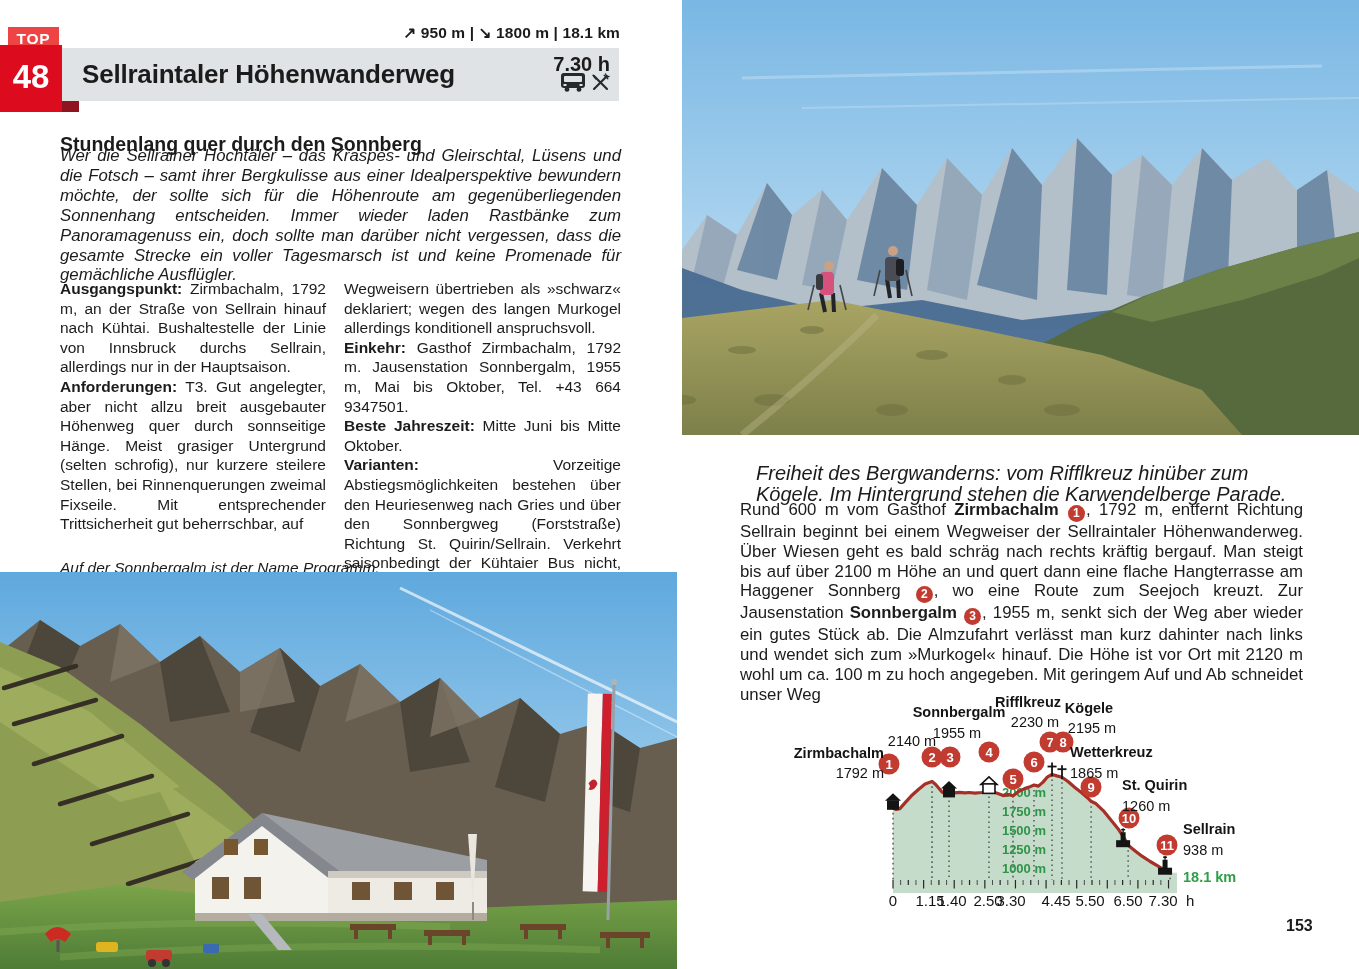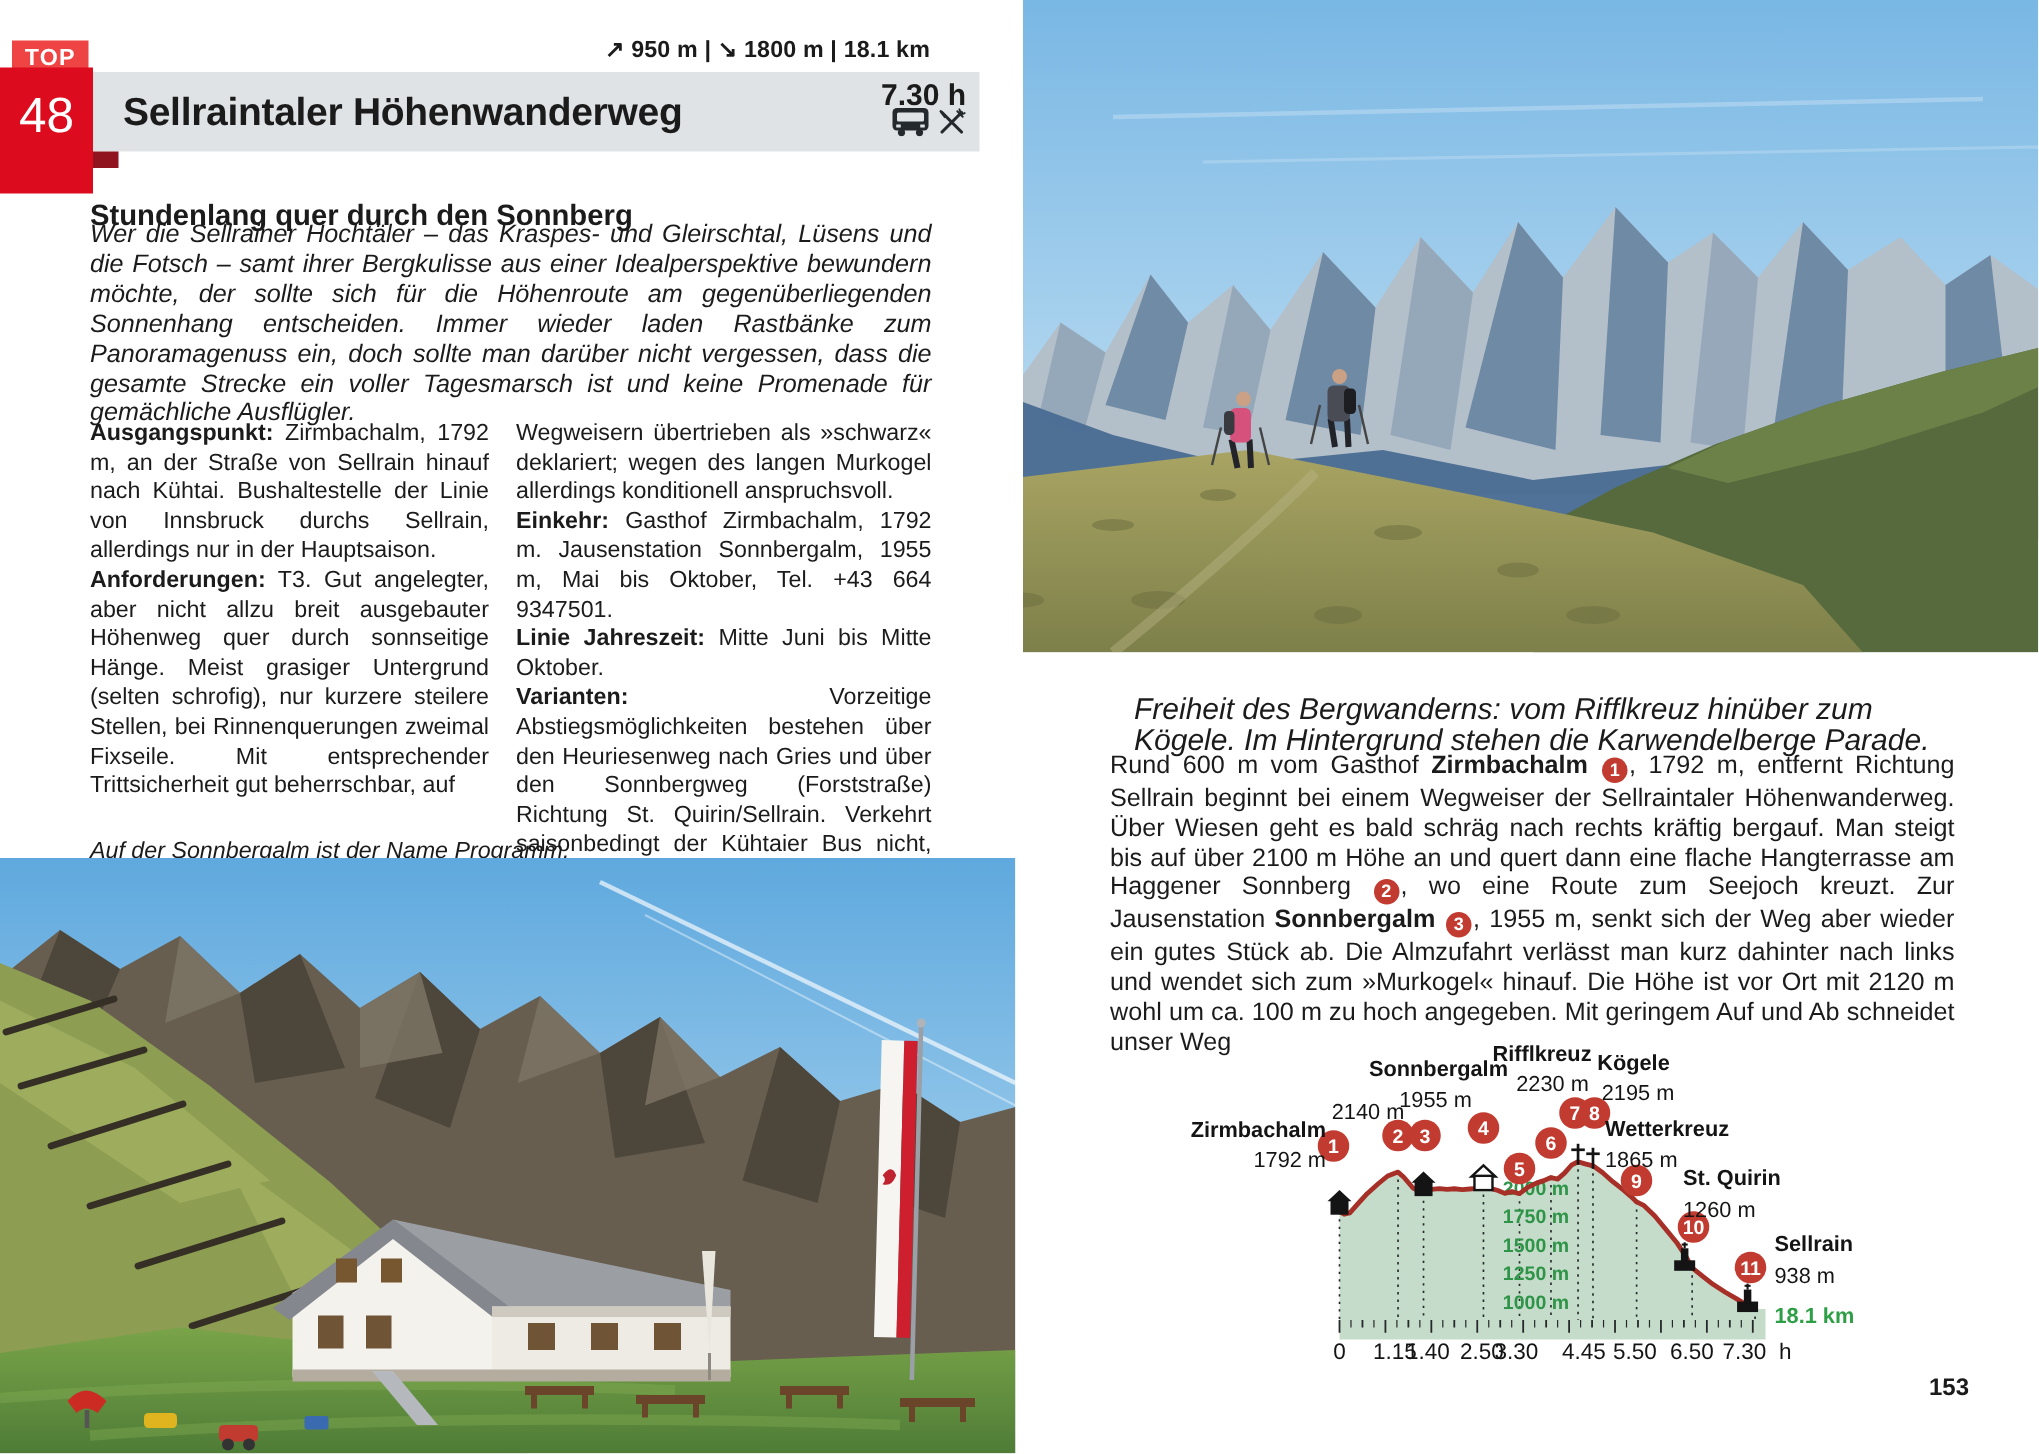--- a/index.html
+++ b/index.html
@@ -8,24 +8,24 @@
     background:#ffffff;color:#1b1b1b;
     font-family:"Liberation Sans",sans-serif;
     -webkit-font-smoothing:antialiased;
   }
   .abs{position:absolute;}
 
   
   #stats-line{left:240px;top:24px;width:380px;text-align:right;font-size:15.5px;font-weight:bold;letter-spacing:.1px;}
   #top-badge{left:8px;top:27px;width:51px;height:23px;background:#ef4444;color:#fff;
     font-size:15.5px;font-weight:bold;text-align:center;line-height:23px;letter-spacing:.8px;}
-  #route-number-box{left:0;top:45px;width:62px;height:84px;background:#dd0b1e;color:#fff;
-    font-size:33px;font-weight:normal;text-align:center;line-height:64px;}
+  #route-number-box{left:0;top:45px;width:62px;height:67px;background:#dd0b1e;color:#fff;
+    font-size:33px;font-weight:bold;text-align:center;line-height:64px;}
   #red-fold{left:62px;top:101px;width:17px;height:11px;background:#8f1420;}
-  #title-band{left:62px;top:48px;width:557px;height:53px;background:#dfe3e5;padding-left:34px;}
+  #title-band{left:62px;top:48px;width:557px;height:53px;background:#dfe3e5;}
   #route-title{position:absolute;left:20px;top:11px;font-size:26px;font-weight:bold;letter-spacing:-.2px;white-space:nowrap;}
   #duration{position:absolute;right:9px;top:5px;font-size:20px;font-weight:bold;}
   #band-icons{position:absolute;right:9px;bottom:5px;display:flex;align-items:flex-end;gap:5px;}
 
   
   #section-heading{left:60px;top:121px;font-size:19.5px;font-weight:bold;margin-top:12px;}
   #intro{left:60px;top:146px;width:561px;font-size:16.8px;line-height:19.9px;font-style:italic;text-align:justify;}
   .info-col{font-size:15.5px;line-height:19.6px;text-align:justify;}
   #info-col1{left:60px;top:279px;width:266px;}
   #info-col2{left:344px;top:279px;width:277px;}
@@ -90,21 +90,21 @@
 
 <div class="abs" id="section-heading">Stundenlang quer durch den Sonnberg</div>
 <div class="abs" id="intro">Wer die Sellrainer Hochtäler – das Kraspes- und Gleirschtal, Lüsens und die Fotsch – samt ihrer Bergkulisse aus einer Idealperspektive bewundern möchte, der sollte sich für die Höhenroute am gegenüberliegenden Sonnenhang entscheiden. Immer wieder laden Rastbänke zum Panoramagenuss ein, doch sollte man darüber nicht vergessen, dass die gesamte Strecke ein voller Tagesmarsch ist und keine Promenade für gemächliche Ausflügler.</div>
 <div class="abs info-col" id="info-col1">
     <div><span><b>Ausgangspunkt:</b> Zirmbachalm, 1792 m, an der Straße von Sellrain hinauf nach Kühtai. Bushaltestelle der Linie von Innsbruck durchs Sellrain, allerdings nur in der Hauptsaison.</span></div>
     <div><span><b>Anforderungen:</b> T3. Gut angelegter, aber nicht allzu breit ausgebauter Höhenweg quer durch sonnseitige Hänge. Meist grasiger Untergrund (selten schrofig), nur kurzere steilere Stellen, bei Rinnenquerungen zweimal Fixseile. Mit entsprechender Trittsicherheit gut beherrschbar, auf</span></div>
   </div>
 <div class="abs info-col" id="info-col2">
     <div><span>Wegweisern übertrieben als »schwarz« deklariert; wegen des langen Murkogel allerdings konditionell anspruchsvoll.</span></div>
     <div><span><b>Einkehr:</b> Gasthof Zirmbachalm, 1792 m. Jausenstation Sonnbergalm, 1955 m, Mai bis Oktober, Tel. +43 664 9347501.</span></div>
-    <div><span><b>Linie Jahreszeit:</b> Mitte Juni bis Mitte Oktober.</span></div>
+    <div><span><b>Beste Jahreszeit:</b> Mitte Juni bis Mitte Oktober.</span></div>
     <div><span><b>Varianten:</b> Vorzeitige Abstiegsmöglichkeiten bestehen über den Heuriesenweg nach Gries und über den Sonnbergweg (Forststraße) Richtung St. Quirin/Sellrain. Verkehrt saisonbedingt der Kühtaier Bus nicht, startet man ersatzweise in Haggen oder St. Sigmund.</span></div>
   </div>
 <div class="abs" id="caption-left">Auf der Sonnbergalm ist der Name Programm.</div>
 
 <div class="abs photo" id="photo-left">
 <svg width="677" height="397" viewBox="0 0 677 397">
   <defs>
     <linearGradient id="skyL" x1="0" y1="0" x2="0" y2="1">
       <stop offset="0" stop-color="#5fa9de"></stop>
           <stop offset="1" stop-color="#c6e3f5"></stop>

